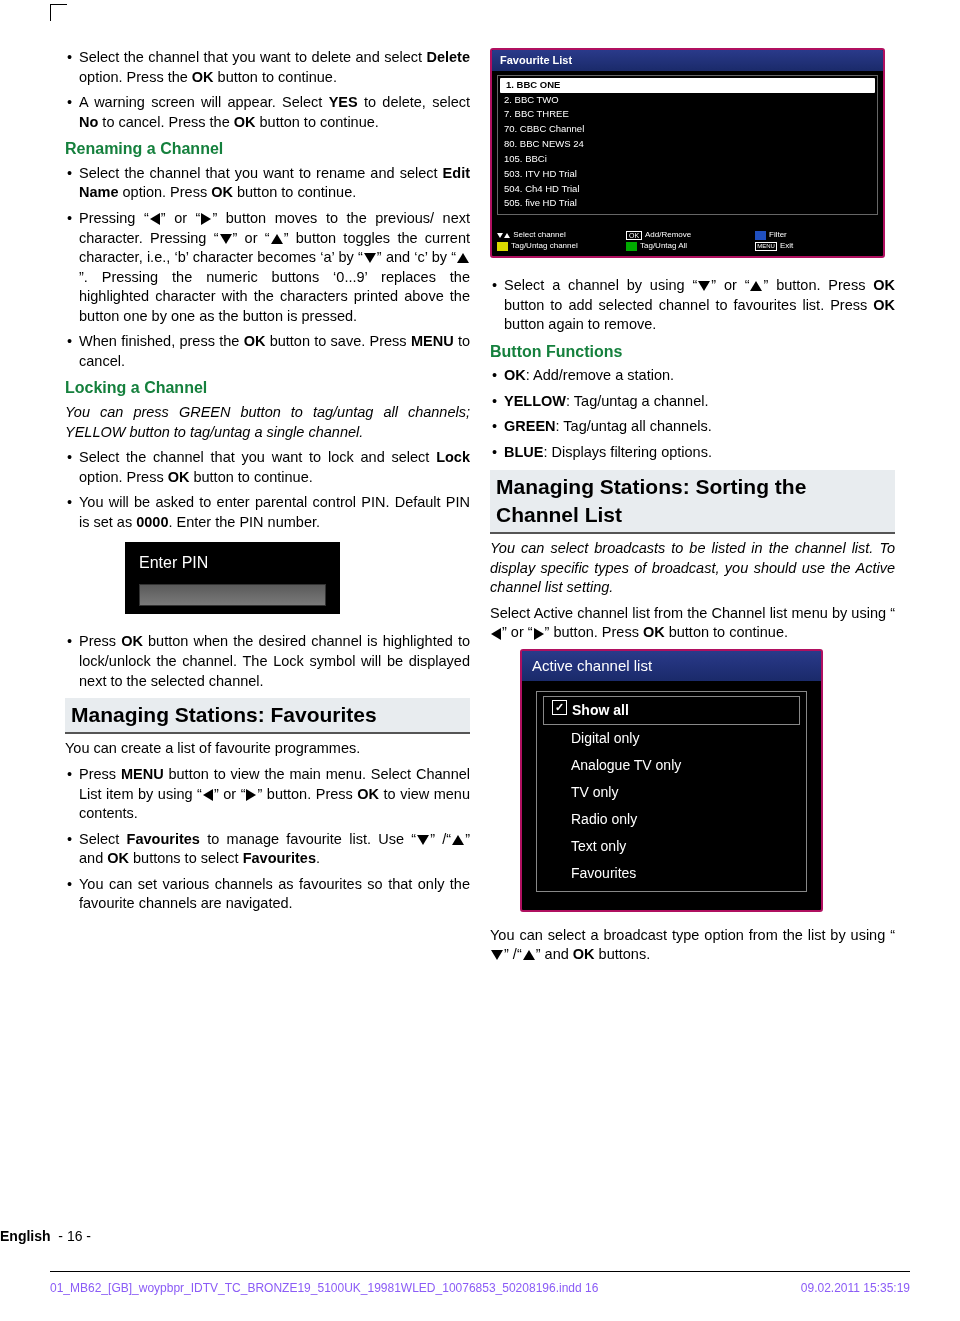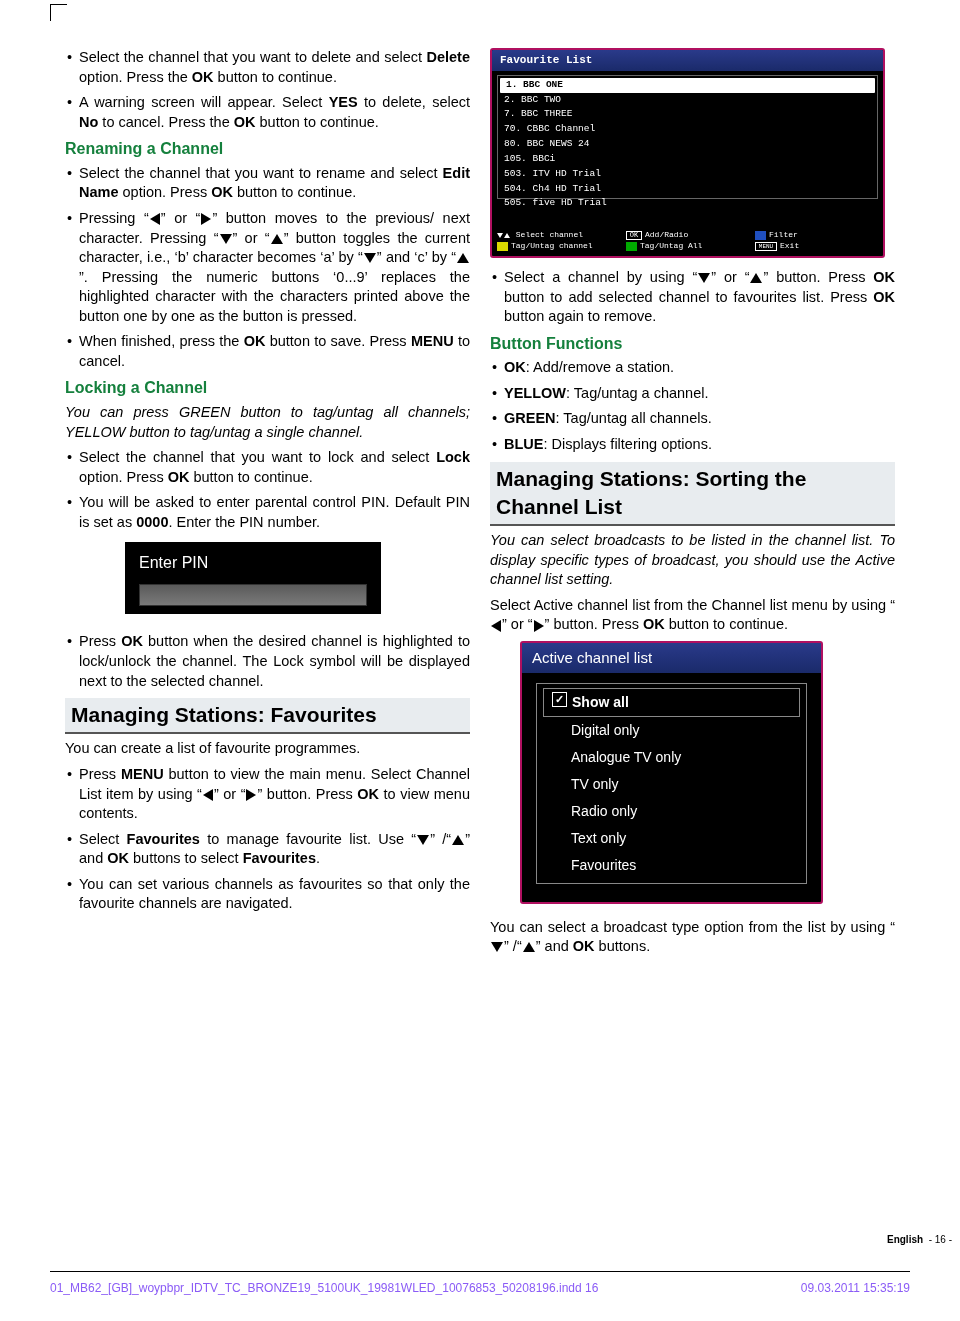--- a/index.html
+++ b/index.html
@@ -42,42 +42,41 @@
     display:inline-block; width:0; height:0; vertical-align: middle;
     margin: 0 1px;
   }
   .arrow.left  { border-top:6px solid transparent; border-bottom:6px solid transparent; border-right:10px solid #000; }
   .arrow.right { border-top:6px solid transparent; border-bottom:6px solid transparent; border-left:10px solid #000; }
   .arrow.up    { border-left:6px solid transparent; border-right:6px solid transparent; border-bottom:10px solid #000; }
   .arrow.down  { border-left:6px solid transparent; border-right:6px solid transparent; border-top:10px solid #000; }
 
   
   .pinbox {
-    width: 256px; height: 72px; background:#000; color:#fff;
+    width: 215px; height: 72px; background:#000; color:#fff;
     margin: 10px 0 18px 60px; padding:10px 14px 0 14px; box-sizing:border-box;
     font-family: Arial, sans-serif;
   }
   .pinbox .label { font-size:16px; font-weight:normal; }
   .pinbox .field { height:20px; margin-top:10px; background:linear-gradient(#5a5a5a,#7a7a7a); border:1px solid #333; }
 
   
   .osd-fav {
     width: 395px; height:210px;
     border:2px solid #b01060; border-radius:3px;
-    background:#000; color:#fff; margin:0 0 10px 0;
+    background:#000; color:#fff; margin:0 0 18px 0;
     box-sizing:border-box; overflow:hidden; font-size:10px;
     position:relative;
-    font-family:Liberation Mono, monospace;
   }
   .osd-fav .title {
     background:linear-gradient(#2a3a8a,#1a2a6a);
     font-weight:bold; font-size:11px; padding:3px 8px;
   }
   .osd-fav .list-area {
-    border:1px solid #666; margin:4px 5px 0 5px; height:124px;
+    border:1px solid #666; margin:4px 5px 0 5px; height:140px;
     padding:2px 0; box-sizing:border-box; position:relative;
     background:#000;
   }
   .osd-fav .row { padding:1px 6px; font-size:9.5px; }
   .osd-fav .row.sel { background:#fff; color:#000; font-weight:bold; border-radius:1px; margin:0 2px; }
   .osd-fav .footer {
     position:absolute; bottom:2px; left:5px; right:5px;
     display:flex; gap:6px; font-size:8px; padding:2px 0;
   }
   .osd-fav .fcol { flex:1; }
@@ -115,22 +114,22 @@
     padding-left:28px;
     font-weight:bold;
   }
   .osd-acl .opt.sel::before {
     content:"✓"; position:absolute; left:8px; top:3px;
     border:1px solid #fff; width:13px; height:13px; font-size:11px;
     line-height:13px; text-align:center;
   }
 
   .footer-page {
-    position:absolute; bottom:75px; left:0; right:8px; text-align:right;
-    font-size:10px;
+    position:absolute; bottom:75px; left:0; right:8px; text-align:left;
+    font-size:14px;
   }
   .footer-page b { font-weight:bold; }
 
   .crop {
     position:absolute; left:50px; right:50px; bottom:25px;
     display:flex; justify-content:space-between; font-size:12px;
     border-top:1px solid #000;
     padding-top:8px;
     color:#8b5cf6;
   }
@@ -206,21 +205,21 @@
         <div class="row">503. ITV HD Trial</div>
         <div class="row">504. Ch4 HD Trial</div>
         <div class="row">505. five HD Trial</div>
       </div>
       <div class="footer">
         <div class="fcol">
           <div><span class="arr-sm d"></span><span class="arr-sm u"></span> <span>Select channel</span></div>
           <div><span class="bx ylw"></span><span>Tag/Untag channel</span></div>
         </div>
         <div class="fcol">
-          <div><span class="bx ok">OK</span><span>Add/Radio</span></div>
+          <div><span class="bx ok">OK</span><span>Add/Remove</span></div>
           <div><span class="bx grn"></span><span>Tag/Untag All</span></div>
         </div>
         <div class="fcol">
           <div><span class="bx blu"></span><span>Filter</span></div>
           <div><span class="bx menu">MENU</span><span>Exit</span></div>
         </div>
       </div>
     </div>
 
     <p class="bullet">
@@ -256,14 +255,14 @@
     </p>
   </div>
 </div>
 
 <div class="footer-page">
   <b>English</b>&nbsp;&nbsp;<span>- 16 -</span>
 </div>
 
 <div class="crop">
   <span>01_MB62_[GB]_woypbpr_IDTV_TC_BRONZE19_5100UK_19981WLED_10076853_50208196.indd   16</span>
-  <span>09.03.2011   15:35:19</span>
+  <span>09.02.2011   15:35:19</span>
 </div>
 
 </body></html>

